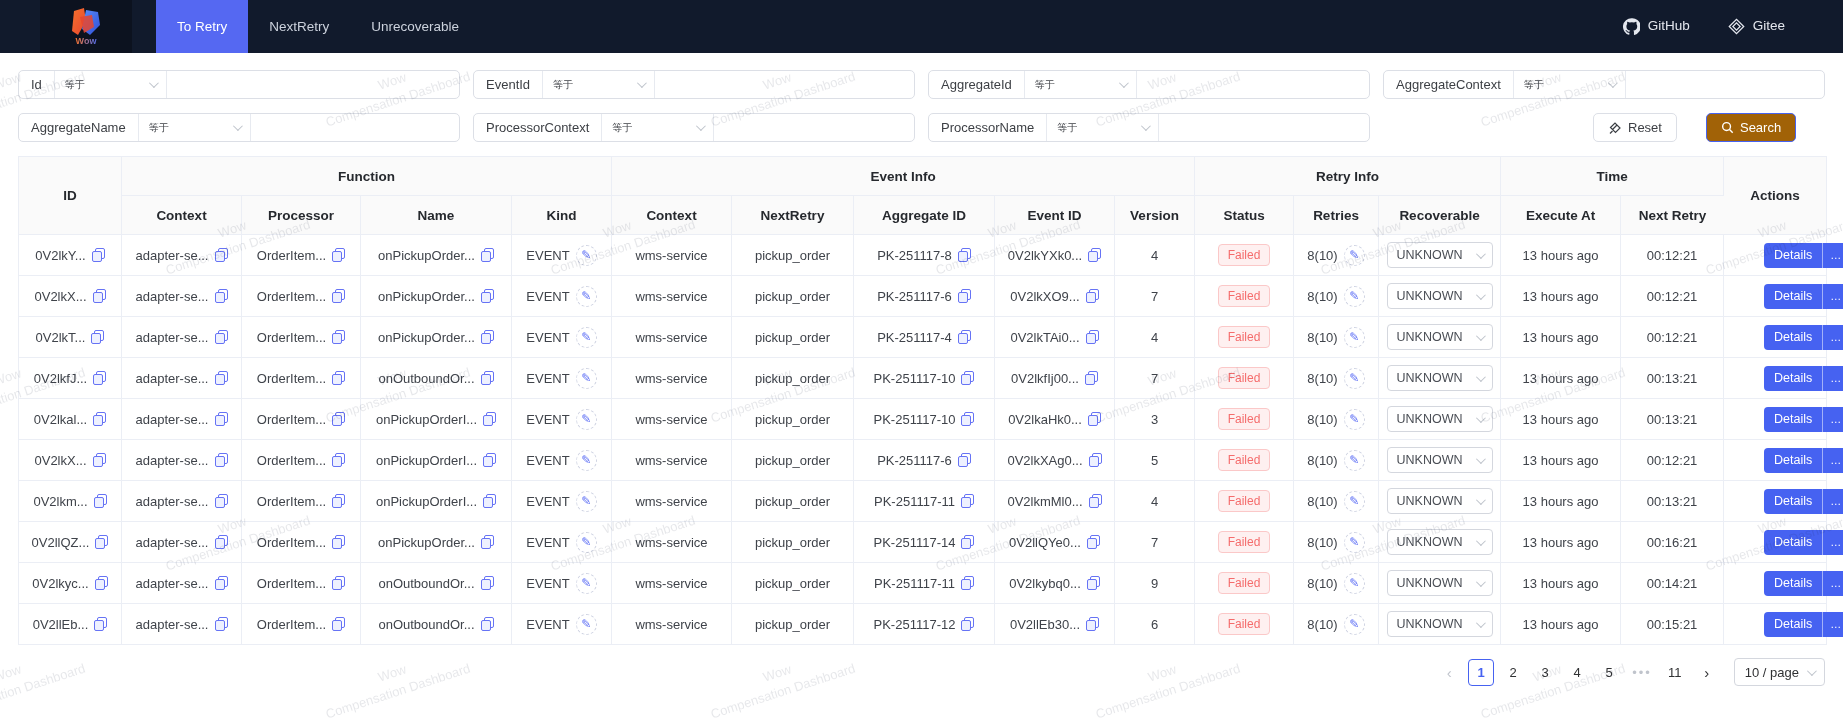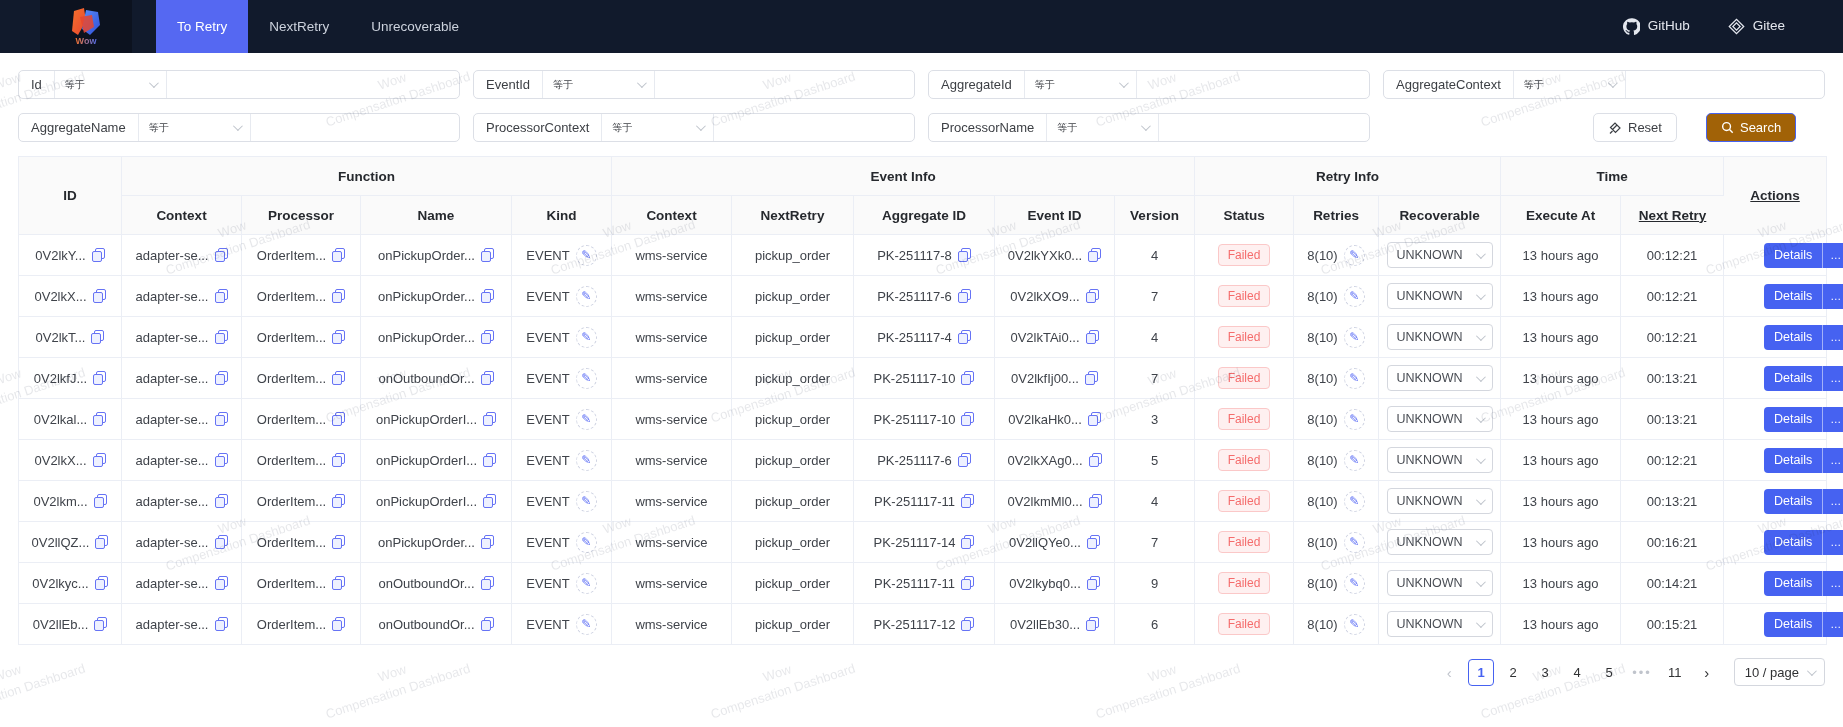--- a/index.html
+++ b/index.html
@@ -29,21 +29,21 @@
   .chev { width:7px; height:7px; border-right:1.4px solid #bfc4cc; border-bottom:1.4px solid #bfc4cc; transform:rotate(45deg) translateY(-2px); flex:none; }
   .filter-actions { display:flex; align-items:center; gap:29px; padding-left:210px; }
   .btn { display:inline-flex; align-items:center; gap:6px; height:29px; padding:0 14px; font-size:13px;
     border-radius:5px; cursor:pointer; border:1px solid #dcdfe6; background:#fff; color:#3c3f44; }
   .btn-primary { background:#a16207; border-color:#4662f1; color:#fff; }
 
   
   table.grid { width:1807px; border-collapse:separate; border-spacing:0; table-layout:fixed;
     border:1px solid #ebeef5; border-bottom:none; }
   .grid th, .grid td { border-right:1px solid #ebeef5; border-bottom:1px solid #ebeef5; text-align:center; vertical-align:middle; }
-  .grid th:last-child, .grid td:last-child { border-right:none;text-decoration:underline; }
+  .grid th:last-child, .grid td:last-child { border-right:none; }
   .grid thead th { background:#fafafa; color:#26292e; font-size:13.5px; font-weight:700; height:39px; }
   .grid tbody td { height:41px; font-size:13px; color:#3f434a; background:#fff; }
   .cellflex { display:flex; align-items:center; justify-content:center; gap:6px; }
 
   .copy-icon { position:relative; width:13px; height:14px; flex:none; display:inline-block; cursor:pointer; }
   .copy-icon::before { content:""; position:absolute; right:0; top:0; width:8px; height:9px;
     border:1.5px solid #6673f5; border-radius:2px; background:#fff; }
   .copy-icon::after { content:""; position:absolute; left:0; bottom:0; width:8px; height:9px;
     border:1.5px solid #6673f5; border-radius:2px; background:#eef1ff; }
 

